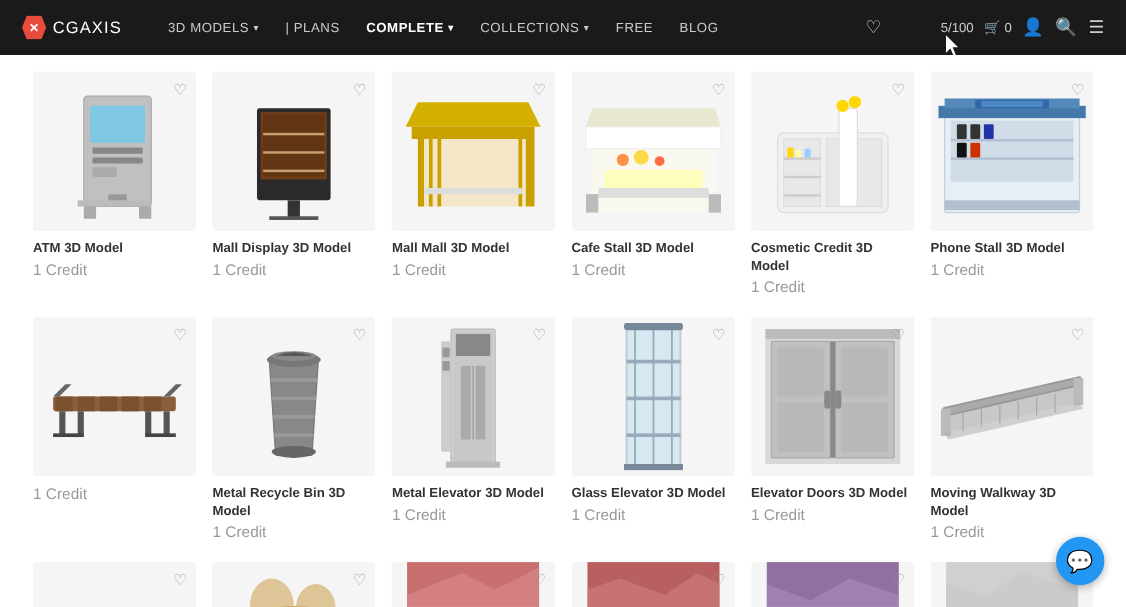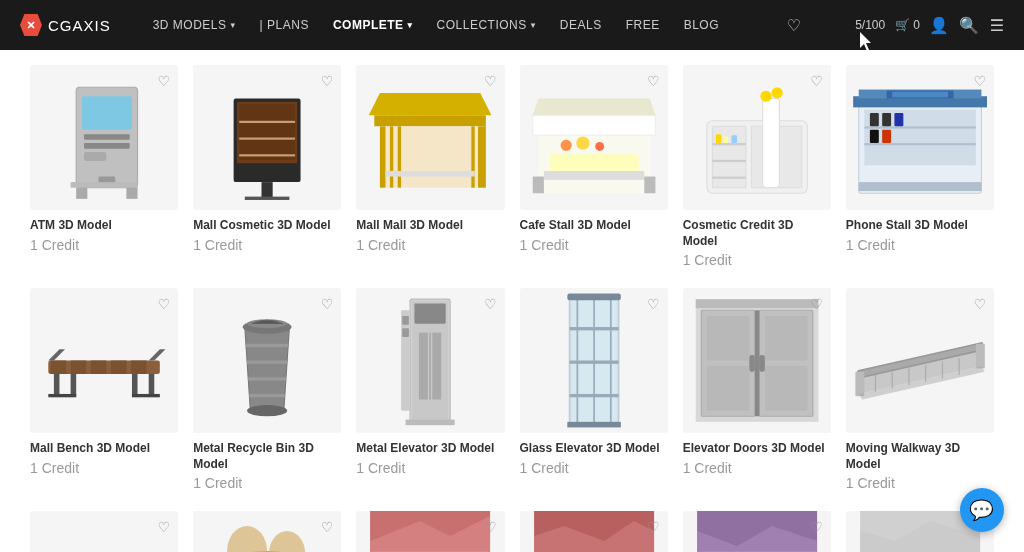--- a/index.html
+++ b/index.html
@@ -176,23 +176,20 @@
     </div>
     <div class="nav-item complete">
       <span>COMPLETE</span>
       <span class="chevron">▾</span>
     </div>
     <div class="nav-item">
       <span>COLLECTIONS</span>
       <span class="chevron">▾</span>
     </div>
     <div class="nav-item">
-      <span>DEALS</span>
-    </div>
-    <div class="nav-item">
       <span>FREE</span>
     </div>
     <div class="nav-item">
       <span>BLOG</span>
     </div>
   </div>
   <div class="navbar-actions">
     <div class="action-icon">
       <span>♡</span>
     </div>
@@ -245,21 +242,21 @@
           <rect x="33" y="33" width="54" height="55" fill="url(#woodPattern)" opacity="0.5"></rect>
           <rect x="35" y="35" width="50" height="50" fill="#5a3010" opacity="0.6"></rect>
 
           <rect x="35" y="50" width="50" height="2" fill="#c8a070"></rect>
           <rect x="35" y="65" width="50" height="2" fill="#c8a070"></rect>
           <rect x="35" y="80" width="50" height="2" fill="#c8a070"></rect>
           <rect x="55" y="105" width="10" height="15" fill="#333"></rect>
           <rect x="40" y="118" width="40" height="3" fill="#555"></rect>
         </svg>
       </div>
-      <div class="product-title">Mall Cosmetic 3D Model</div>
+      <div class="product-title">Mall Display 3D Model</div>
       <div class="product-credit">1 Credit</div>
     </div>
 
     <div class="product-card">
       <div class="product-image-wrap">
         <span class="wishlist-heart">♡</span>
         <svg viewBox="0 0 120 130" xmlns="http://www.w3.org/2000/svg">
 
           <polygon points="10,55 110,55 110,45 10,45" fill="#c8a000"></polygon>
           <rect x="15" y="55" width="90" height="55" fill="#f5e6c8"></rect>
@@ -385,21 +382,20 @@
           <rect x="85" y="77" width="5" height="20" fill="#555"></rect>
           <rect x="100" y="77" width="5" height="20" fill="#555"></rect>
 
           <rect x="10" y="95" width="25" height="3" fill="#444"></rect>
           <rect x="85" y="95" width="25" height="3" fill="#444"></rect>
 
           <polygon points="10,65 20,55 25,55 15,65" fill="#666"></polygon>
           <polygon points="100,65 110,55 115,55 105,65" fill="#666"></polygon>
         </svg>
       </div>
-      <div class="product-title">Mall Bench 3D Model</div>
       <div class="product-credit">1 Credit</div>
     </div>
 
     <div class="product-card">
       <div class="product-image-wrap">
         <span class="wishlist-heart">♡</span>
         <svg viewBox="0 0 120 130" xmlns="http://www.w3.org/2000/svg">
 
           <path d="M40,35 L45,110 L75,110 L80,35 Z" fill="#888" stroke="#777"></path>
 

